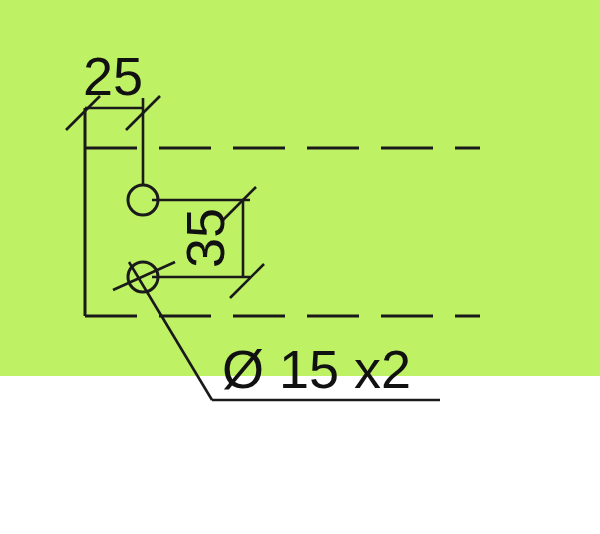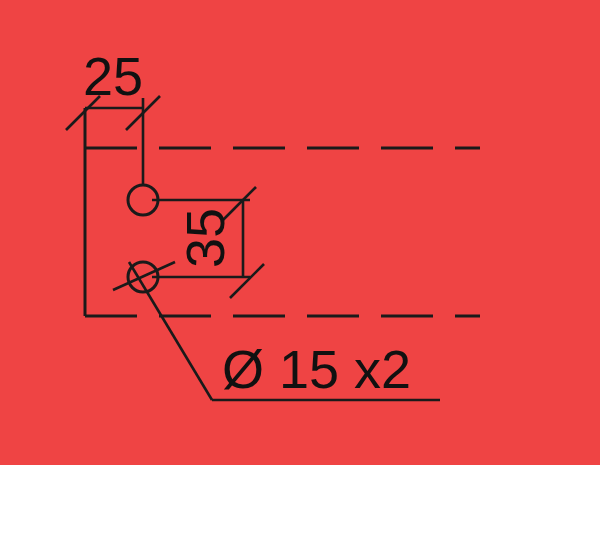--- a/index.html
+++ b/index.html
@@ -9,22 +9,22 @@
   }
   body {
     width: 600px;
     height: 534px;
     font-family: "Liberation Sans", sans-serif;
     overflow: hidden;
   }
   #drawing-root {
     position: relative;
     width: 600px;
-    height: 465px;
-    background: #ef4444;
+    height: 376px;
+    background: #bef264;
   }
   svg#technical-drawing {
     display: block;
     width: 600px;
     height: 534px;
   }
   .solid-line {
     stroke: #1a1a1a;
     stroke-width: 3;
     stroke-linecap: butt;

